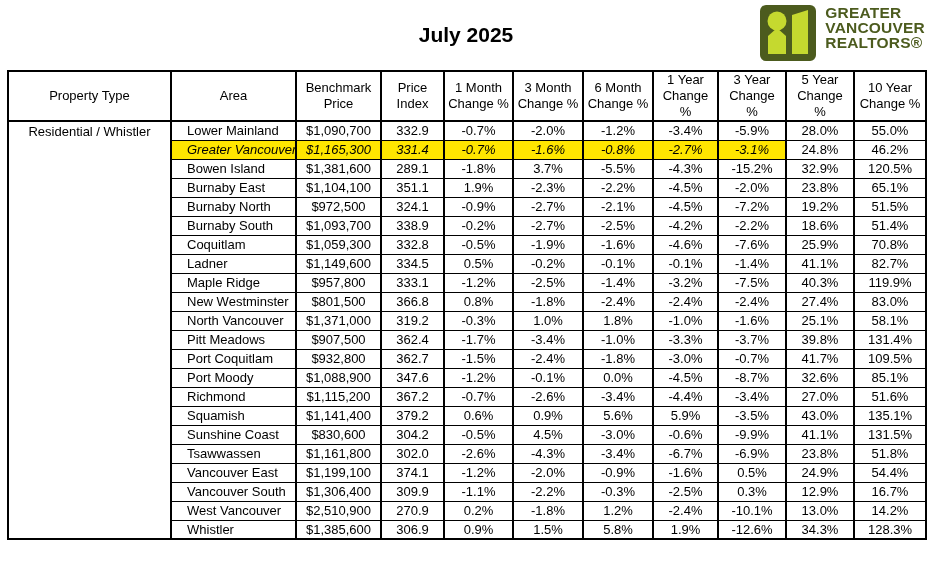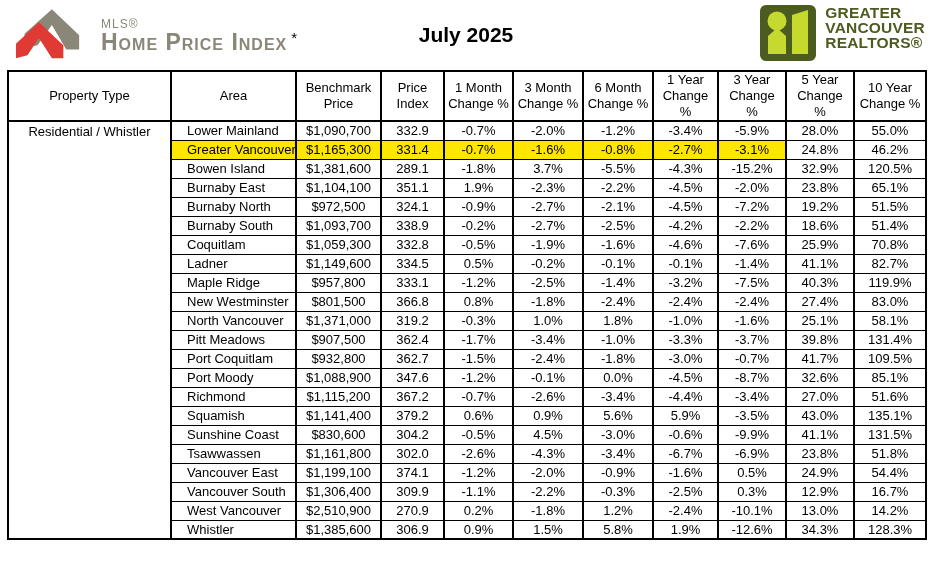--- a/index.html
+++ b/index.html
@@ -31,44 +31,29 @@
   table.hpi{border-collapse:collapse;table-layout:fixed;width:918px;margin-left:7px;
             font-size:13px;border:2px solid #000;}
   th,td{border-left:2px solid #000;border-right:2px solid #000;
         border-top:1px solid #000;border-bottom:1px solid #000;
         text-align:center;padding:0 3px;box-sizing:border-box;}
   th{font-weight:normal;height:50px;border-top:2px solid #000;border-bottom:2px solid #000;
      white-space:normal;line-height:16px;}
   td{height:19px;white-space:nowrap;overflow:hidden;}
   td.area{text-align:left;padding-left:15px;}
   td.ptype{vertical-align:top;text-align:center;background:#fff;padding-top:2px;}
-  td.hl{background:var(--hl);}
+  td.hl{background:var(--hl);font-style:italic;}
 </style>
 </head>
 <body>
 
 <div class="page">
 
   <div class="topbar">
 
-    <div class="mls-logo">
-      <span>
-        <svg width="84" height="56" viewBox="0 0 100 78">
-          <polygon points="16,60 16,40 54,6 92,42 92,62 74,62 54,28 34,56" fill="#8B8778"></polygon>
-          <polygon points="4,74 4,54 36,24 70,56 70,74 54,74 36,46 20,70" fill="#E03A35"></polygon>
-        </svg>
-      </span>
-      <span class="mls-text">
-        <span class="mls-small">MLS®</span>
-        <span class="hpi-line">
-          <span class="hpi-name">Home Price Index</span>
-          <span class="hpi-ast">*</span>
-        </span>
-      </span>
-    </div>
 
     <div class="month">July 2025</div>
 
     <div class="gvr">
       <span>
         <svg width="56" height="56" viewBox="0 0 56 56">
           <rect x="0" y="0" width="56" height="56" rx="6" fill="#4C5B1E"></rect>
           <circle cx="17" cy="16" r="9.5" fill="#C5D92F"></circle>
           <path d="M8,49 L8,31 L17,23 L26,31 L26,49 Z" fill="#C5D92F"></path>
           <path d="M32,49 L32,10 L48,5 L48,49 Z" fill="#C5D92F"></path>

